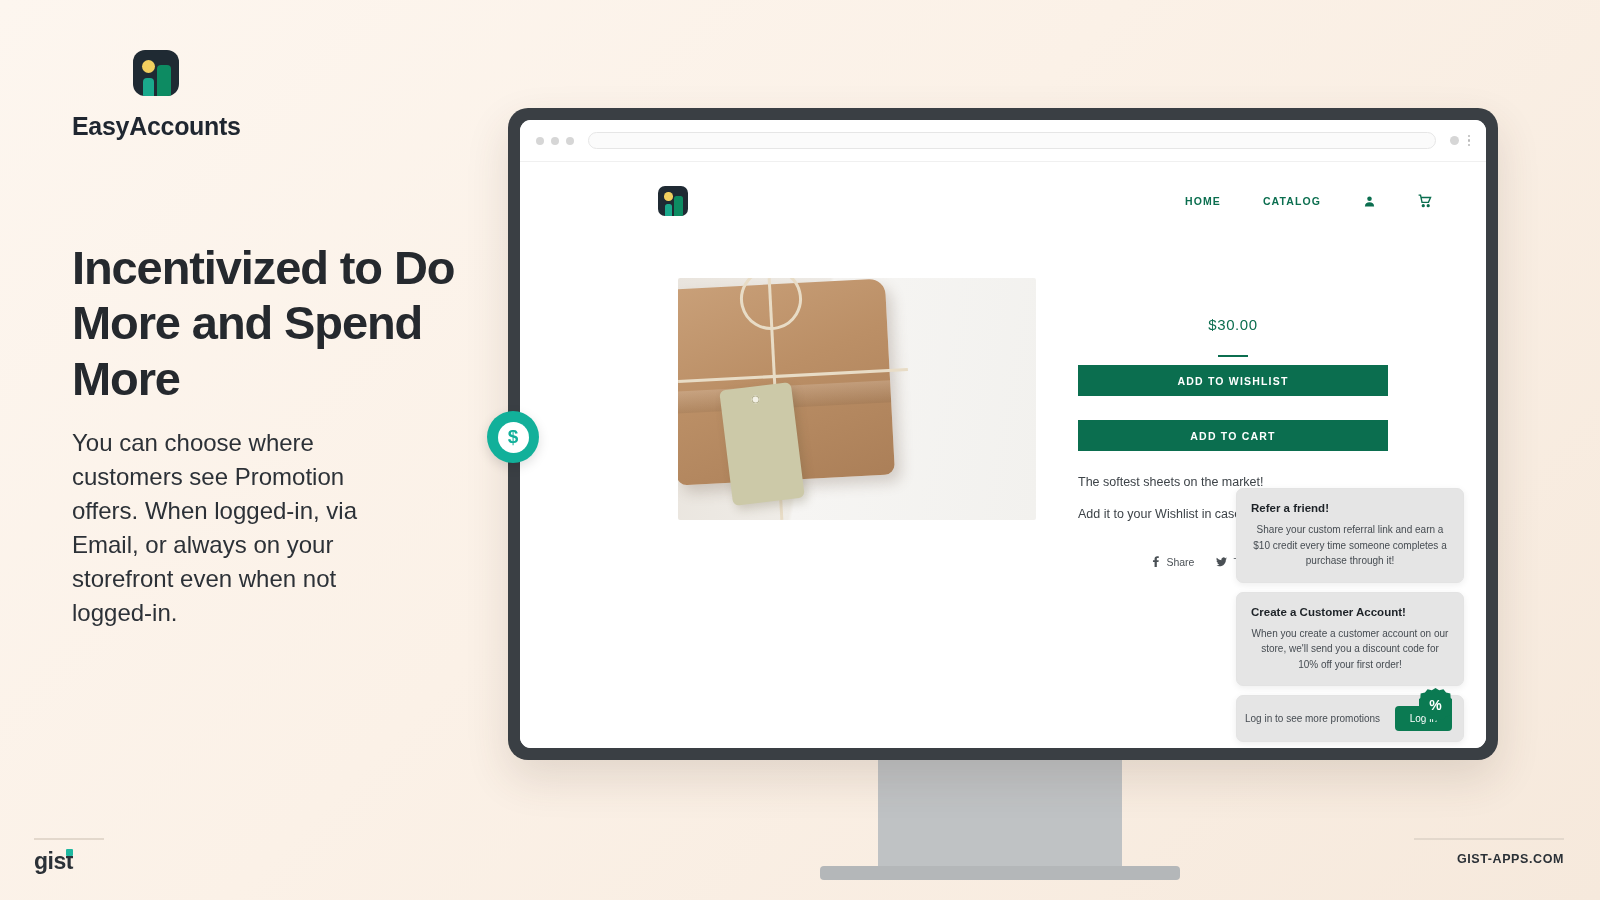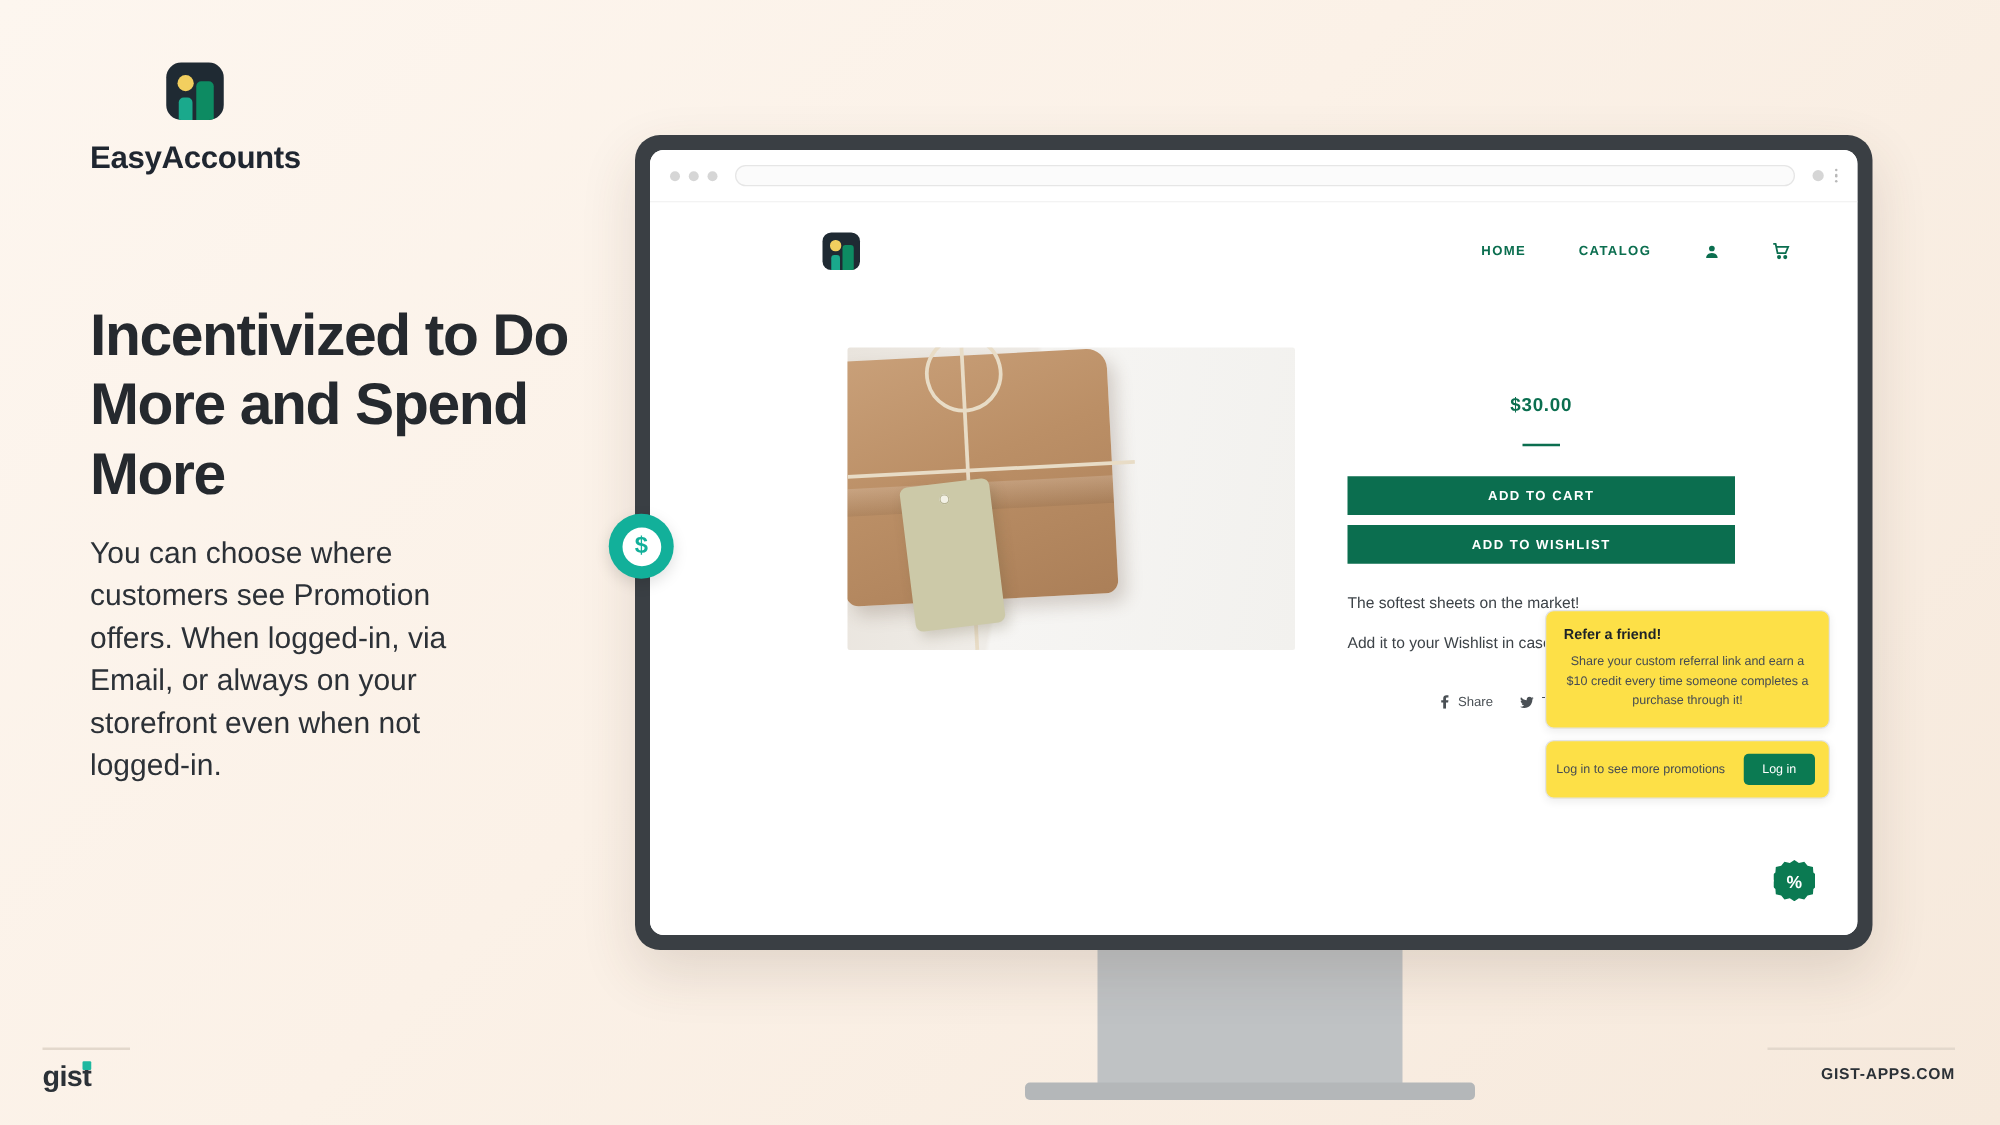--- a/index.html
+++ b/index.html
@@ -180,21 +180,21 @@
     content: ""; position: absolute; left: 31px; top: 9px;
     width: 8px; height: 8px; border-radius: 50%;
     background: #f3f1e6; box-shadow: inset 0 0 0 1px #b6b393;
   }
 
   .product-info { padding-top: 16px; width: 310px; position: relative; }
   .product-title {
     font-size: 25px; color: #0b6e4f; text-align: center; font-weight: normal;
   }
   .product-price {
-    font-size: 15px; font-weight: bold; color: #0b6e4f;
+    font-size: 15px; font-weight: normal; color: #0b6e4f;
     text-align: center; margin-top: 22px; letter-spacing: 0.6px;
   }
   .price-rule {
     width: 30px; height: 2px; background: #0b6e4f;
     margin: 22px auto 0;
   }
   .btn-store {
     display: block; width: 100%; height: 31px; margin-top: 24px;
     background: #0b6e4f; color: #fff; border: none;
     font-size: 10.5px; font-weight: bold; letter-spacing: 1.2px;
@@ -210,21 +210,21 @@
     font-size: 10.5px; color: #4a5055;
   }
   .share-row span { display: flex; align-items: center; gap: 6px; }
 
   
   .promo-stack {
     position: absolute; left: 716px; top: 326px; width: 228px;
     display: flex; flex-direction: column; gap: 9px;
   }
   .promo-card {
-    background: #fde047; border: 1px solid #e3e3e3; border-radius: 7px;
+    background: #e5e5e5; border: 1px solid #e3e3e3; border-radius: 7px;
     padding: 13px 14px; box-shadow: 0 2px 7px rgba(0,0,0,0.07);
   }
   .promo-title {
     font-size: 11.5px; font-weight: bold; color: #1d2227; margin-bottom: 8px;
   }
   .promo-body { font-size: 10px; line-height: 1.55; color: #464c52; text-align: center; }
   .promo-login {
     display: flex; align-items: center; justify-content: space-between;
     padding: 10px 11px 10px 8px;
   }
@@ -337,22 +337,22 @@
           <div class="twine-h"></div>
           <div class="twine-v"></div>
           <div class="twine-loop"></div>
           <div class="hang-tag"></div>
         </div>
 
         <div class="product-info">
           <div class="product-price">$30.00</div>
           <div class="price-rule"></div>
 
+          <button class="btn-store wishlist">ADD TO WISHLIST</button>
           <button class="btn-store">ADD TO CART</button>
-          <button class="btn-store wishlist">ADD TO WISHLIST</button>
 
           <div class="product-desc">
             <p>The softest sheets on the market!</p>
             <p>Add it to your Wishlist in case you want to buy it later.</p>
           </div>
 
           <div class="share-row">
             <span>
               <svg width="8" height="11" viewBox="0 0 12 20" fill="#4a5055">
                 <path d="M7.5 20v-9h3l.5-3.5h-3.5V5.3c0-1 .3-1.7 1.8-1.7H11V.5C10.6.4 9.4.3 8.1.3 5.3.3 3.4 2 3.4 5v2.5H.5V11h2.9v9z"></path>
@@ -373,20 +373,24 @@
             </span>
           </div>
         </div>
       </div>
 
       <div class="promo-stack">
         <div class="promo-card">
           <div class="promo-title">Refer a friend!</div>
           <div class="promo-body">Share your custom referral link and earn a $10 credit every time someone completes a purchase through it!</div>
         </div>
+        <div class="promo-card">
+          <div class="promo-title">Create a Customer Account!</div>
+          <div class="promo-body">When you create a customer account on our store, we'll send you a discount code for 10% off your first order!</div>
+        </div>
         <div class="promo-card promo-login">
           <span class="promo-login-text">Log in to see more promotions</span>
           <button class="btn-login">Log in</button>
         </div>
       </div>
 
     </div>
   </div>
 </div>
 

